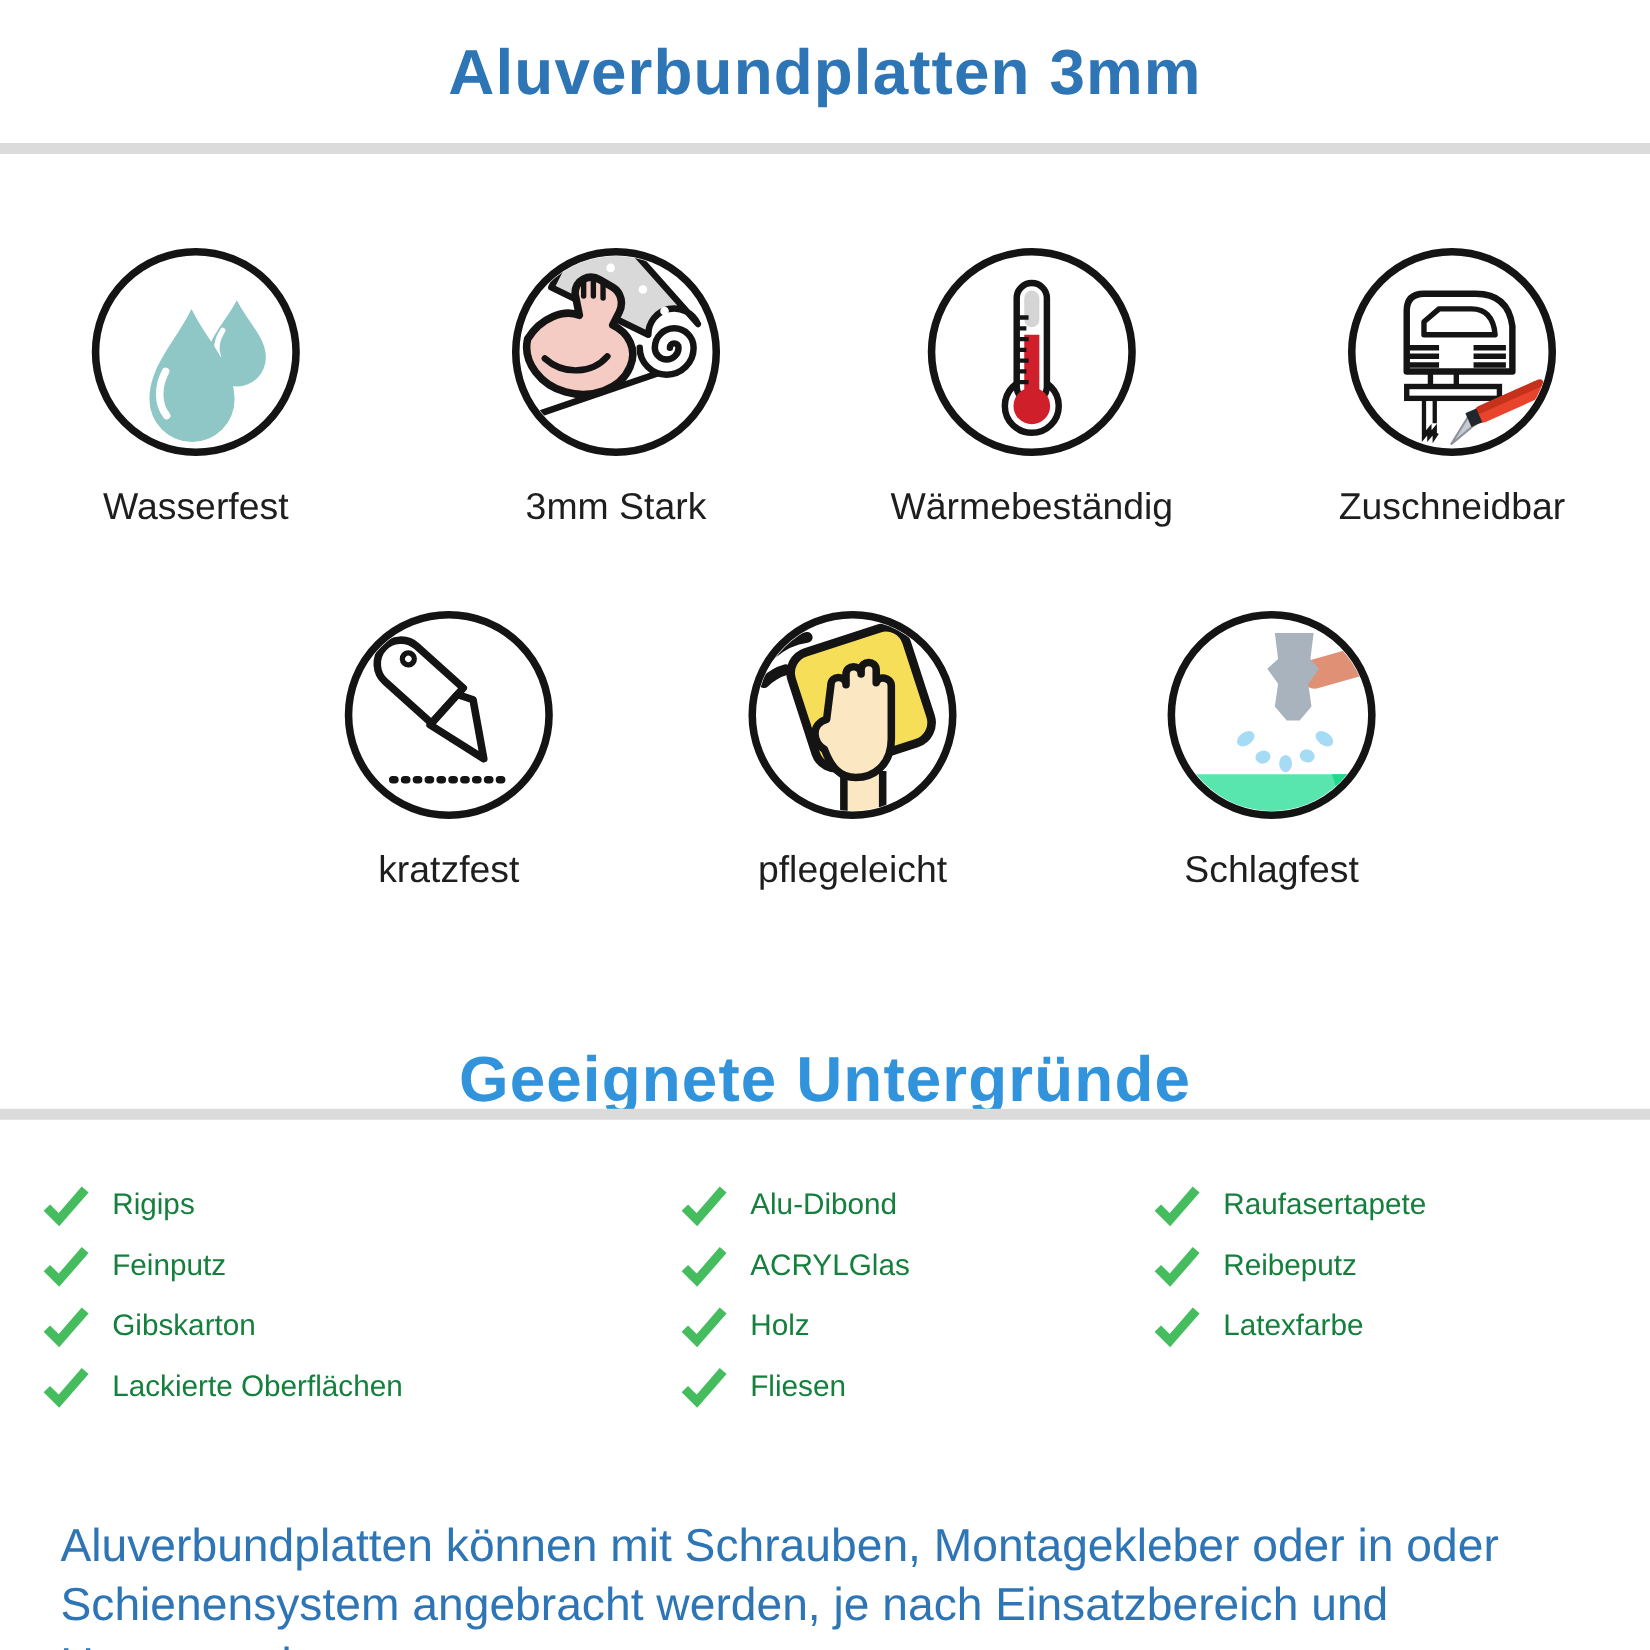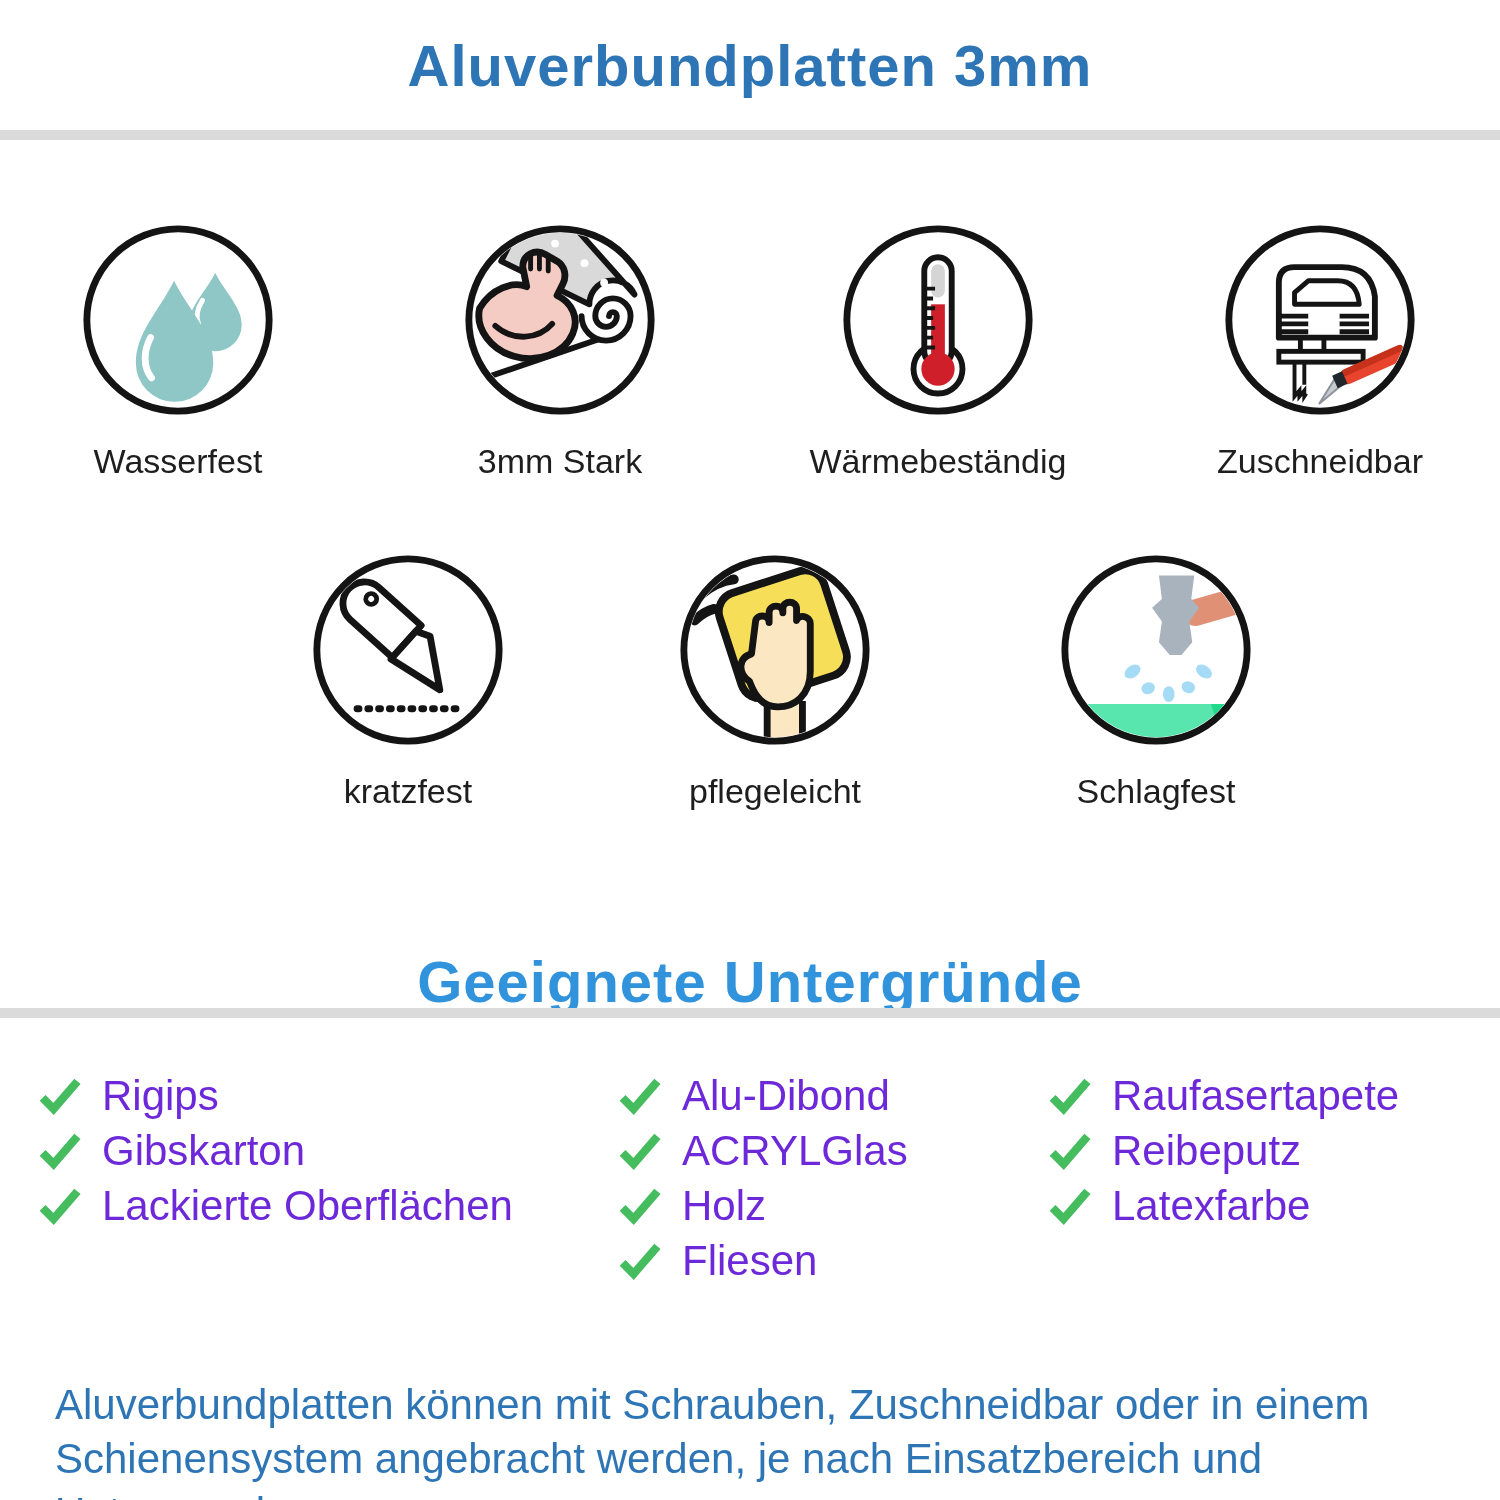--- a/index.html
+++ b/index.html
@@ -17,21 +17,21 @@
   }
   .bar{position:absolute;left:0;width:1500px;height:10px;background:#DBDBDB;}
   .bar1{top:130px;}
   .bar2{top:1008px;}
   .feat{position:absolute;width:280px;display:flex;flex-direction:column;align-items:center;}
   .feat svg.badge{display:block;}
   .feat-label{margin-top:24px;font-size:34px;color:#1E1E1E;white-space:nowrap;}
   .check-col{position:absolute;display:flex;flex-direction:column;}
   .check-row{height:55px;display:flex;align-items:center;gap:20px;}
   .check-row svg{flex:0 0 auto;}
-  .check-row span{font-size:42px;color:#6d28d9;white-space:nowrap;}
+  .check-row span{font-size:27px;color:#15803d;white-space:nowrap;}
   .footer{
     position:absolute;left:55px;top:1378px;width:1420px;
     font-size:42px;line-height:1.28;color:#2E75B6;
   }
 </style>
 </head>
 <body>
 
 <div class="canvas">
 
@@ -196,20 +196,26 @@
     <div class="check-row">
       <svg width="44" height="44" viewBox="0 0 48 48">
           <path d="M5 26 L17 38 L43 8" fill="none" stroke="#45BD5E" stroke-width="9"></path>
         </svg>
       <span>Rigips</span>
     </div>
     <div class="check-row">
       <svg width="44" height="44" viewBox="0 0 48 48">
           <path d="M5 26 L17 38 L43 8" fill="none" stroke="#45BD5E" stroke-width="9"></path>
         </svg>
+      <span>Feinputz</span>
+    </div>
+    <div class="check-row">
+      <svg width="44" height="44" viewBox="0 0 48 48">
+          <path d="M5 26 L17 38 L43 8" fill="none" stroke="#45BD5E" stroke-width="9"></path>
+        </svg>
       <span>Gibskarton</span>
     </div>
     <div class="check-row">
       <svg width="44" height="44" viewBox="0 0 48 48">
           <path d="M5 26 L17 38 L43 8" fill="none" stroke="#45BD5E" stroke-width="9"></path>
         </svg>
       <span>Lackierte Oberflächen</span>
     </div>
   </div>
 
@@ -255,17 +261,17 @@
     </div>
     <div class="check-row">
       <svg width="44" height="44" viewBox="0 0 48 48">
           <path d="M5 26 L17 38 L43 8" fill="none" stroke="#45BD5E" stroke-width="9"></path>
         </svg>
       <span>Latexfarbe</span>
     </div>
   </div>
 
   <div class="footer">
-    <div>Aluverbundplatten können mit Schrauben, Zuschneidbar oder in einem</div>
+    <div>Aluverbundplatten können mit Schrauben, Montagekleber oder in oder</div>
     <div>Schienensystem angebracht werden, je nach Einsatzbereich und Untergrund.</div>
   </div>
 
 </div>
 
 </body></html>

